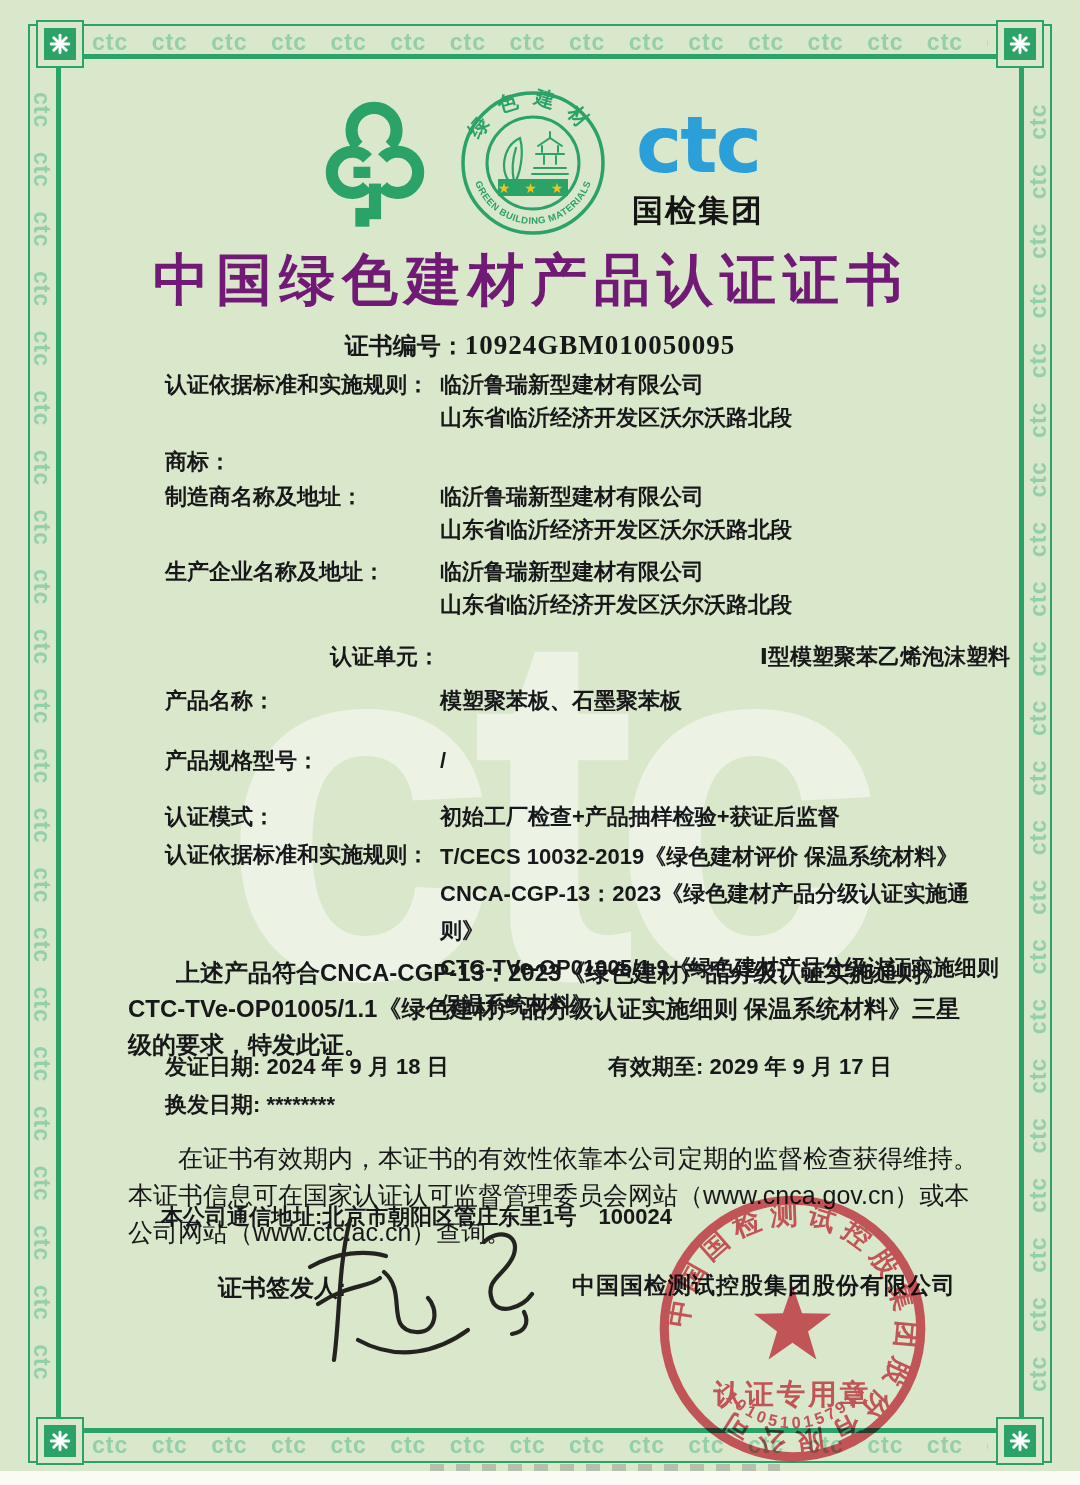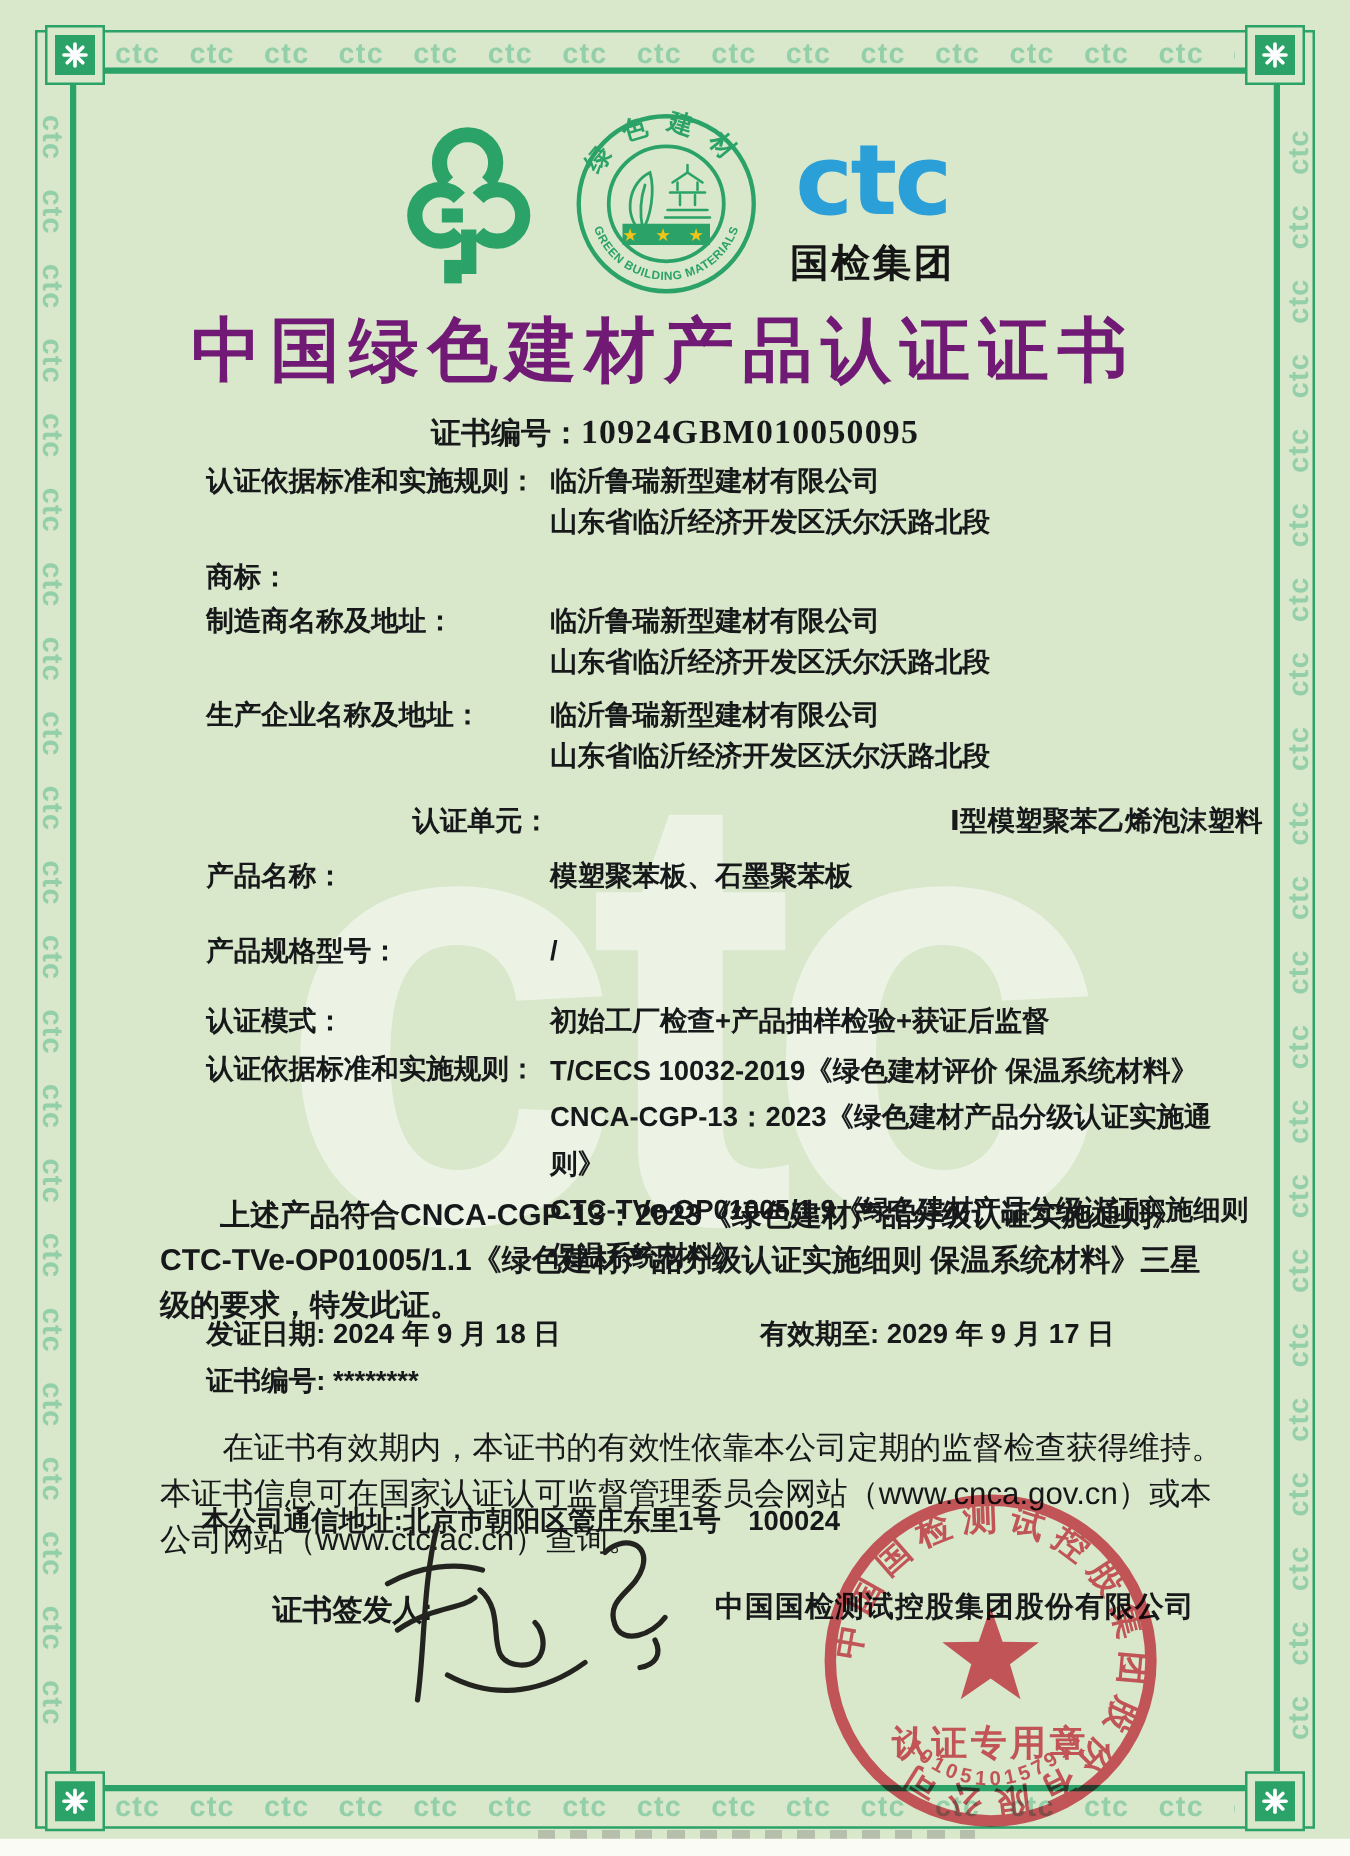--- a/index.html
+++ b/index.html
@@ -299,21 +299,21 @@
     </div>
   </div>
 
   <div class="statement">上述产品符合CNCA-CGP-13：2023《绿色建材产品分级认证实施通则》CTC-TVe-OP01005/1.1《绿色建材产品分级认证实施细则 保温系统材料》三星级的要求，特发此证。</div>
 
   <div class="date-item date-issue">
     <span>发证日期:</span>
     <span>2024 年 9 月 18 日</span>
   </div>
   <div class="date-item date-reissue">
-    <span>证书编号:</span>
+    <span>换发日期:</span>
     <span>********</span>
   </div>
   <div class="date-item date-valid">
     <span>有效期至:</span>
     <span>2029 年 9 月 17 日</span>
   </div>
 
   <div class="footer-para">在证书有效期内，本证书的有效性依靠本公司定期的监督检查获得维持。本证书信息可在国家认证认可监督管理委员会网站（www.cnca.gov.cn）或本公司网站（www.ctc.ac.cn）查询。</div>
   <div class="footer-address">本公司通信地址:北京市朝阳区管庄东里1号　100024</div>
 

